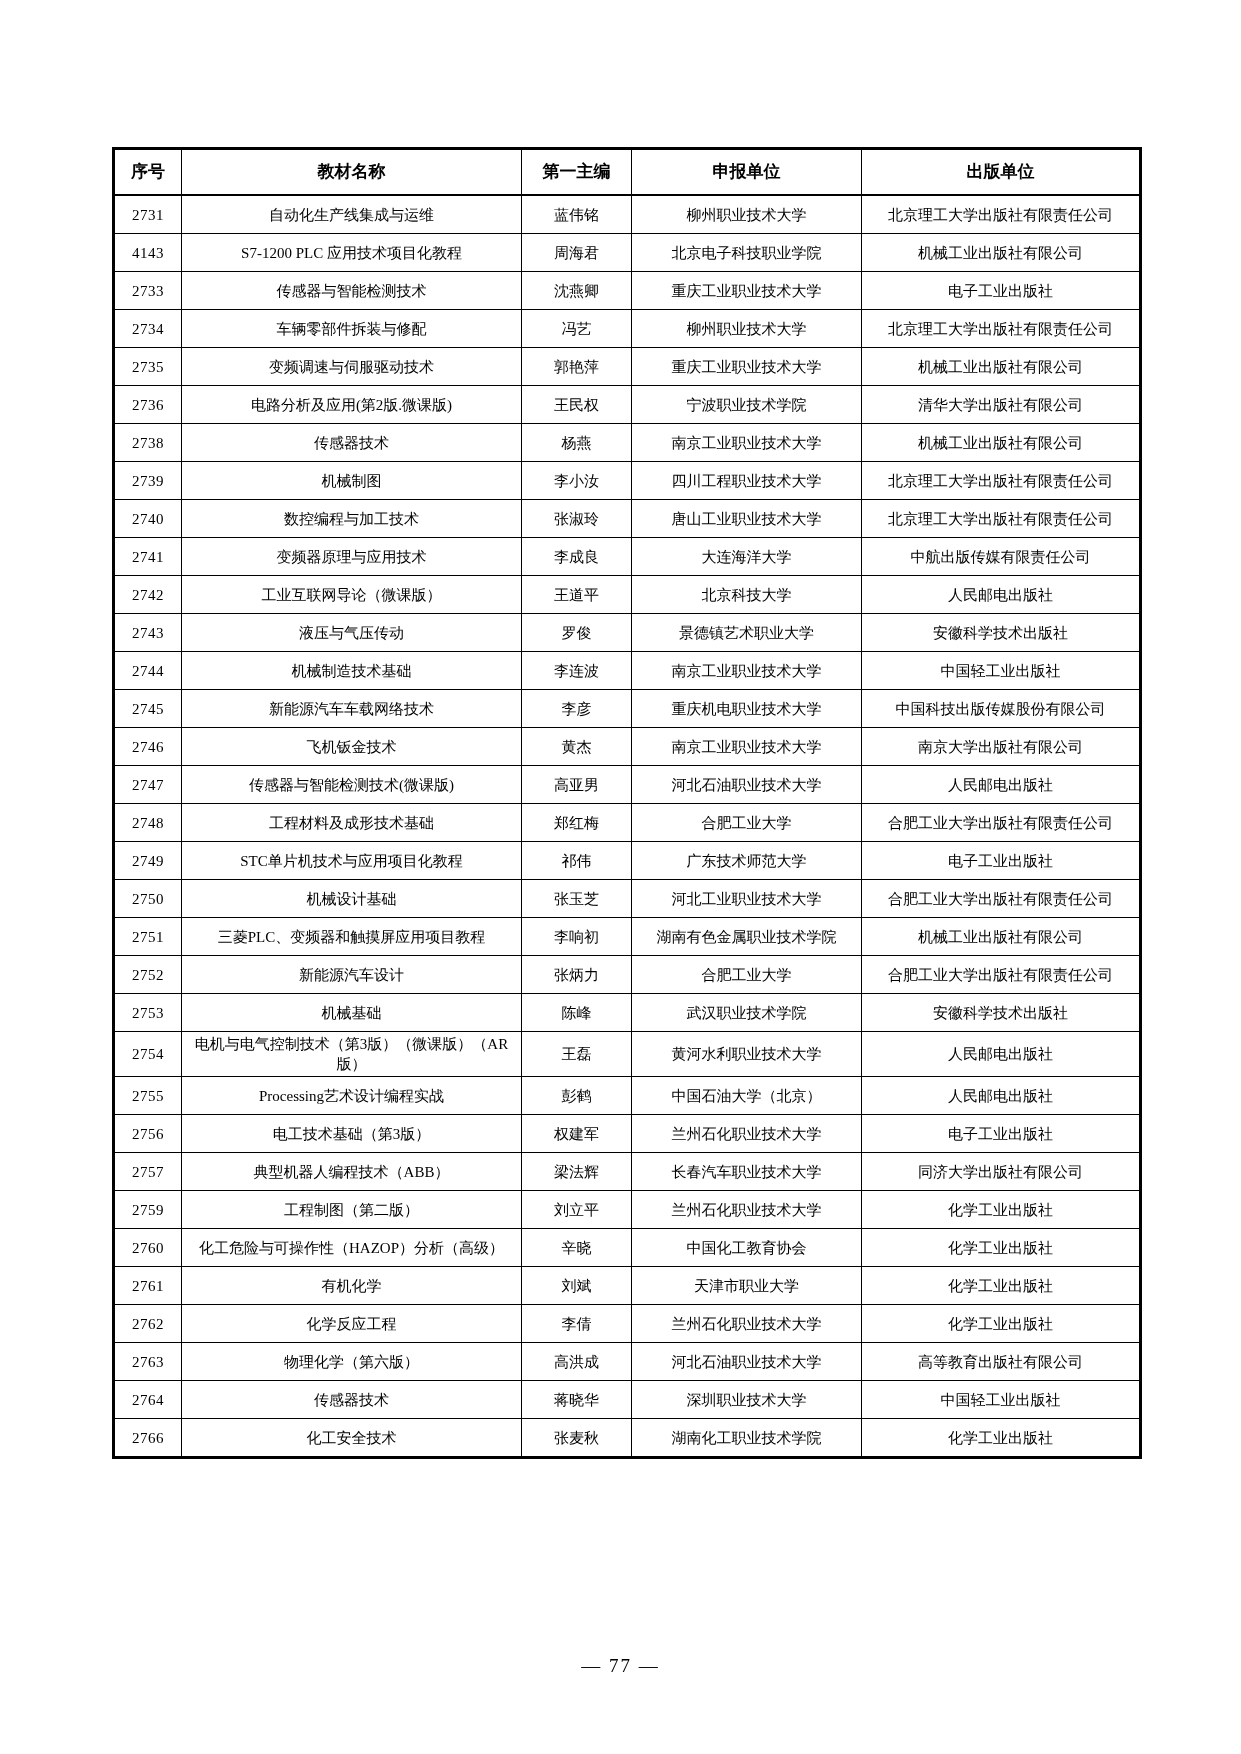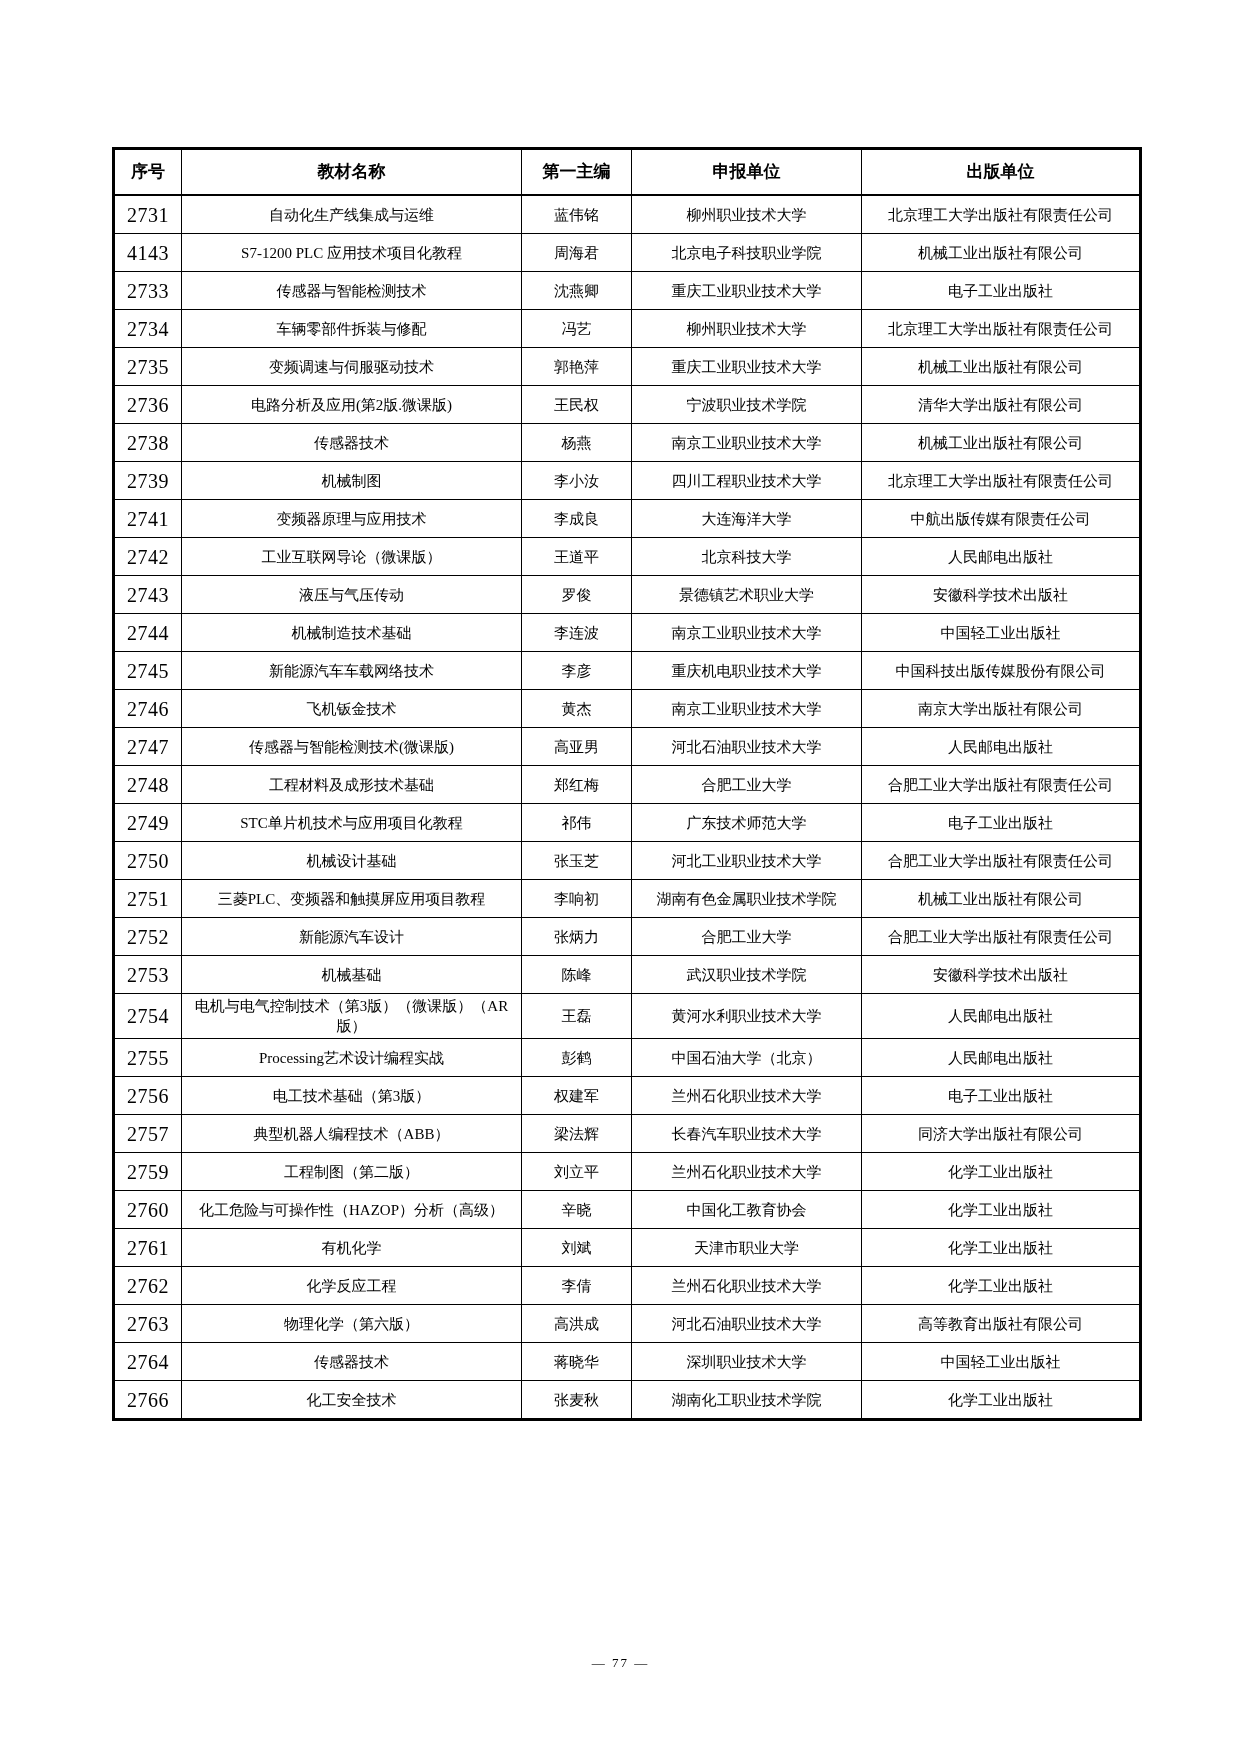--- a/index.html
+++ b/index.html
@@ -33,27 +33,27 @@
     overflow:hidden;
   }
   .doc-table thead th{
     font-weight:bold;
     font-size:17px;
     height:40px;
     border-bottom:2.5px solid #000;
   }
   .doc-table{border:3px solid #000;}
   .doc-table tbody td{height:33px;}
-  .doc-table td.num{font-family:"Liberation Serif","DejaVu Serif",serif;font-size:20px;letter-spacing:0.5px;}
+  .doc-table td.num{font-family:"Liberation Serif","DejaVu Serif",serif;font-size:15px;letter-spacing:0.5px;}
   .footer-pageno{
     position:absolute;
     left:0;right:0;
     top:1655px;
     text-align:center;
-    font-size:13px;
+    font-size:19px;
     font-family:"Liberation Serif","DejaVu Serif",serif;
     color:#000;
     letter-spacing:2px;
   }
 </style>
 </head>
 <body>
 
 <div class="sheet">
 
@@ -126,20 +126,27 @@
           <td>机械工业出版社有限公司</td>
         </tr>
         <tr>
           <td class="num">2739</td>
           <td>机械制图</td>
           <td>李小汝</td>
           <td>四川工程职业技术大学</td>
           <td>北京理工大学出版社有限责任公司</td>
         </tr>
         <tr>
+          <td class="num">2740</td>
+          <td>数控编程与加工技术</td>
+          <td>张淑玲</td>
+          <td>唐山工业职业技术大学</td>
+          <td>北京理工大学出版社有限责任公司</td>
+        </tr>
+        <tr>
           <td class="num">2741</td>
           <td>变频器原理与应用技术</td>
           <td>李成良</td>
           <td>大连海洋大学</td>
           <td>中航出版传媒有限责任公司</td>
         </tr>
         <tr>
           <td class="num">2742</td>
           <td>工业互联网导论（微课版）</td>
           <td>王道平</td>

